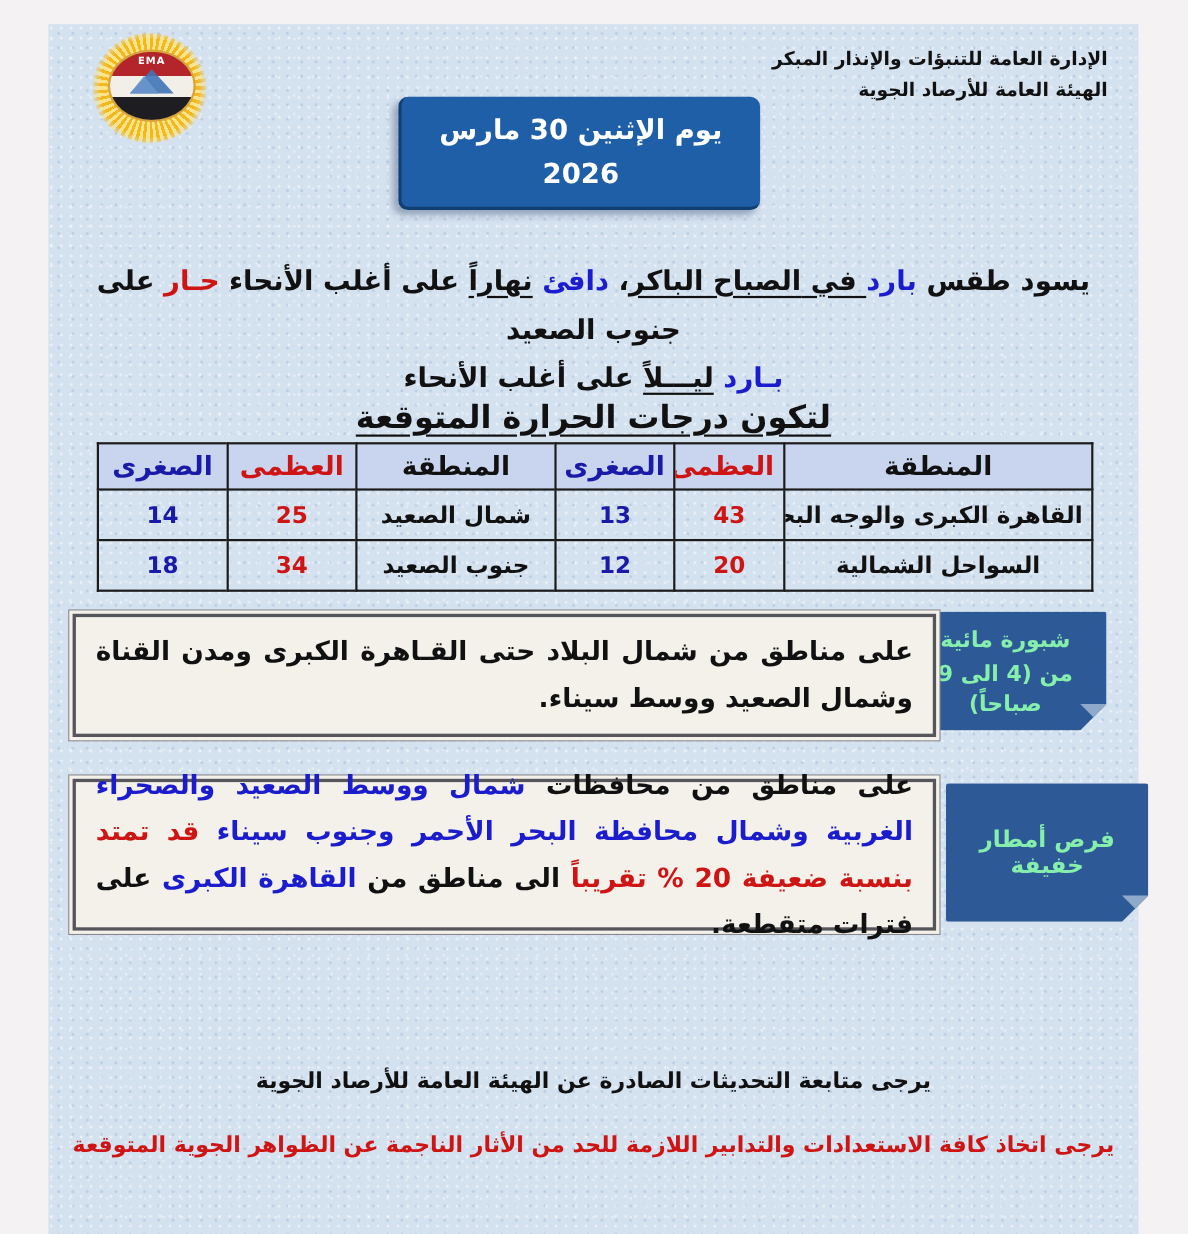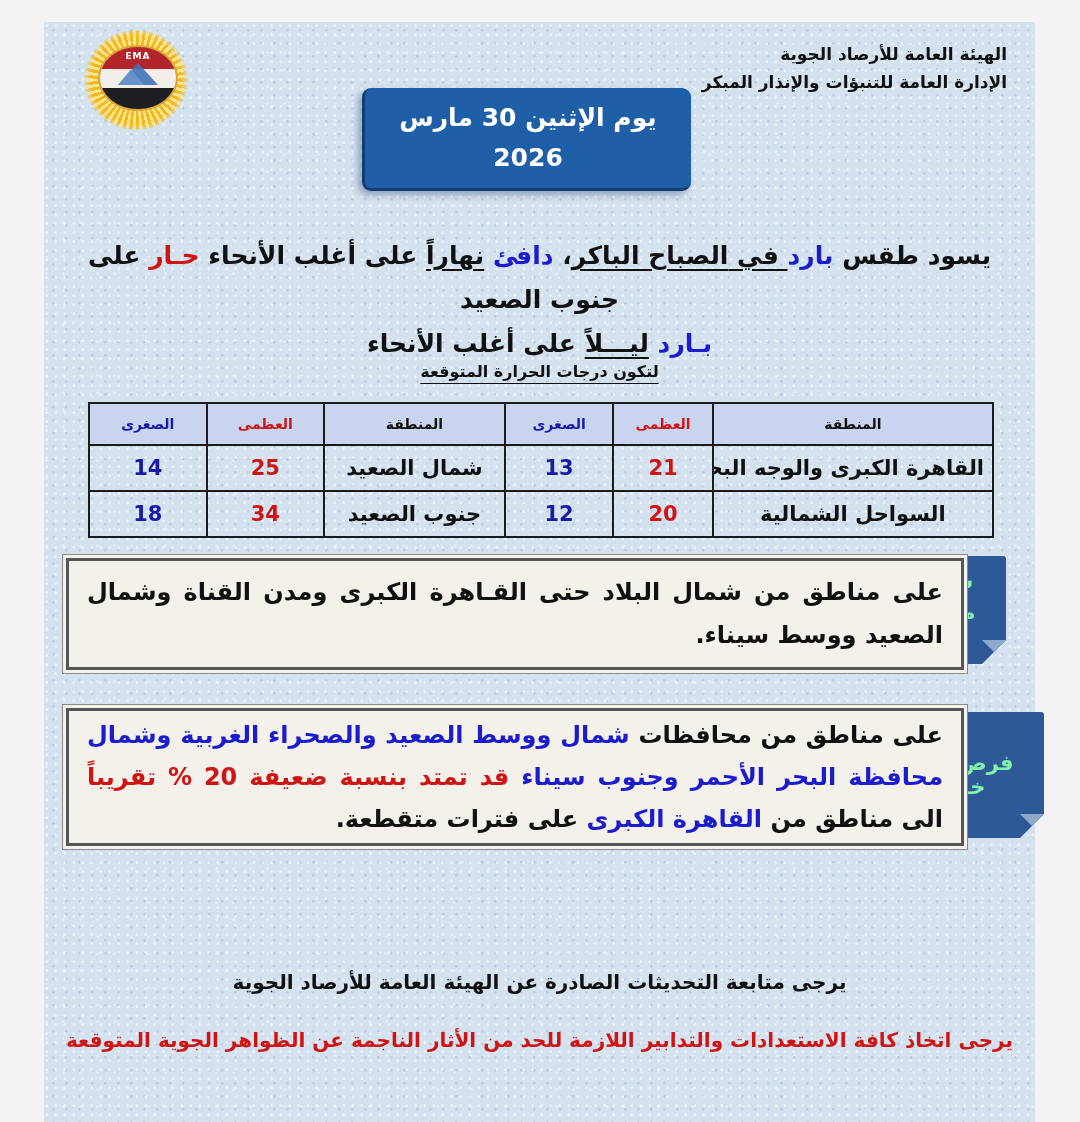--- a/index.html
+++ b/index.html
@@ -58,32 +58,32 @@
   }
   
   .summary{position:absolute;left:40px;right:40px;top:212px;text-align:center;
     font-size:25px;font-weight:bold;color:#111;line-height:1.75;}
   .seg-black{color:#111;}
   .seg-blue{color:#1c1ccf;text-align:right;}
   .seg-red{color:#cf1414;}
   .seg-u{text-decoration:underline;text-underline-offset:5px;}
   
   .table-title{position:absolute;left:0;right:0;top:340px;text-align:center;
-    font-size:16px;font-weight:bold;color:#111;}
+    font-size:29px;font-weight:bold;color:#111;}
   .table-title span{text-decoration:underline;text-underline-offset:6px;}
   table.temps{
     position:absolute;left:44px;top:380px;width:906px;
     border-collapse:collapse;table-layout:fixed;
     font-weight:bold;font-size:21px;
   }
   table.temps th,table.temps td{
     border:2px solid #1b1b1b;text-align:center;vertical-align:middle;
     height:38px;padding:1px 8px;overflow:hidden;white-space:nowrap;
   }
-  table.temps th{background:#c9d4ee;font-size:14px;}
+  table.temps th{background:#c9d4ee;font-size:24px;}
   table.temps td{height:42px;}
   .c-region{color:#111;}
   .c-max{color:#cf1414;}
   .c-min{color:#1a1aa8;}
   
   .label-box{
     position:absolute;left:778px;width:184px;
     background:#2d5a97;color:#86efac;font-weight:bold;text-align:center;
     display:flex;flex-direction:column;justify-content:center;gap:4px;
     border-radius:3px;
@@ -91,21 +91,21 @@
     box-shadow:-3px 3px 5px rgba(25,50,90,.3);
   }
   .label-box .fold{
     position:absolute;right:0;bottom:0;width:0;height:0;
     border-left:24px solid transparent;border-top:24px solid #8fa9cb;
   }
   .fog-label{top:534px;height:108px;font-size:20px;line-height:1.35;}
   .rain-label{top:690px;height:126px;font-size:21px;margin-left:38px;}
   
   .content-box{
-    position:absolute;left:22px;width:898px;
+    position:absolute;left:22px;width:785px;
     background:#f3f1ea;
     border:3px solid #55555a;
     box-shadow:0 0 0 3px #f3f1ea,0 0 0 4px #8a8a8e;
     box-sizing:border-box;
     padding:12px 18px;
     font-weight:bold;font-size:24px;color:#111;line-height:1.8;
     text-align:justify;
   }
   .fog-box{top:536px;height:112px;display:flex;align-items:center;}
   .fog-box .inner{width:100%;}
@@ -124,22 +124,22 @@
   <div class="logo">
     <div class="sun"></div>
     <div class="emblem">
       <div class="ema">EMA</div>
       <div class="mountain"></div>
       <div class="mountain2"></div>
     </div>
   </div>
 
   <div class="org">
+    <div>الإدارة العامة للتنبؤات والإنذار المبكر</div>
     <div>الهيئة العامة للأرصاد الجوية</div>
-    <div>الإدارة العامة للتنبؤات والإنذار المبكر</div>
   </div>
 
   <div class="title-box">
     <div>يوم الإثنين 30 مارس 2026</div>
   </div>
 
   <div class="summary">
     <div><span class="seg-black">يسود طقس </span><span class="seg-blue">بارد</span><span class="seg-black seg-u"> في </span><span class="seg-black seg-u">الصباح الباكر</span><span class="seg-black">، </span><span class="seg-blue">دافئ </span><span class="seg-black seg-u">نهاراً</span><span class="seg-black"> على أغلب الأنحاء </span><span class="seg-red">حـار</span><span class="seg-black"> على جنوب الصعيد</span></div>
     <div><span class="seg-blue">بـارد </span><span class="seg-black seg-u">ليـــلاً</span><span class="seg-black"> على أغلب الأنحاء</span></div>
   </div>
@@ -163,21 +163,21 @@
         <th class="c-max">العظمى</th>
         <th class="c-min">الصغرى</th>
         <th class="c-region">المنطقة</th>
         <th class="c-max">العظمى</th>
         <th class="c-min">الصغرى</th>
       </tr>
     </thead>
     <tbody>
       <tr>
         <td class="c-region">القاهرة الكبرى والوجه البحري</td>
-        <td class="c-max">21</td>
+        <td class="c-max">43</td>
         <td class="c-min">13</td>
         <td class="c-region">شمال الصعيد</td>
         <td class="c-max">25</td>
         <td class="c-min">14</td>
       </tr>
       <tr>
         <td class="c-region">السواحل الشمالية</td>
         <td class="c-max">20</td>
         <td class="c-min">12</td>
         <td class="c-region">جنوب الصعيد</td>

